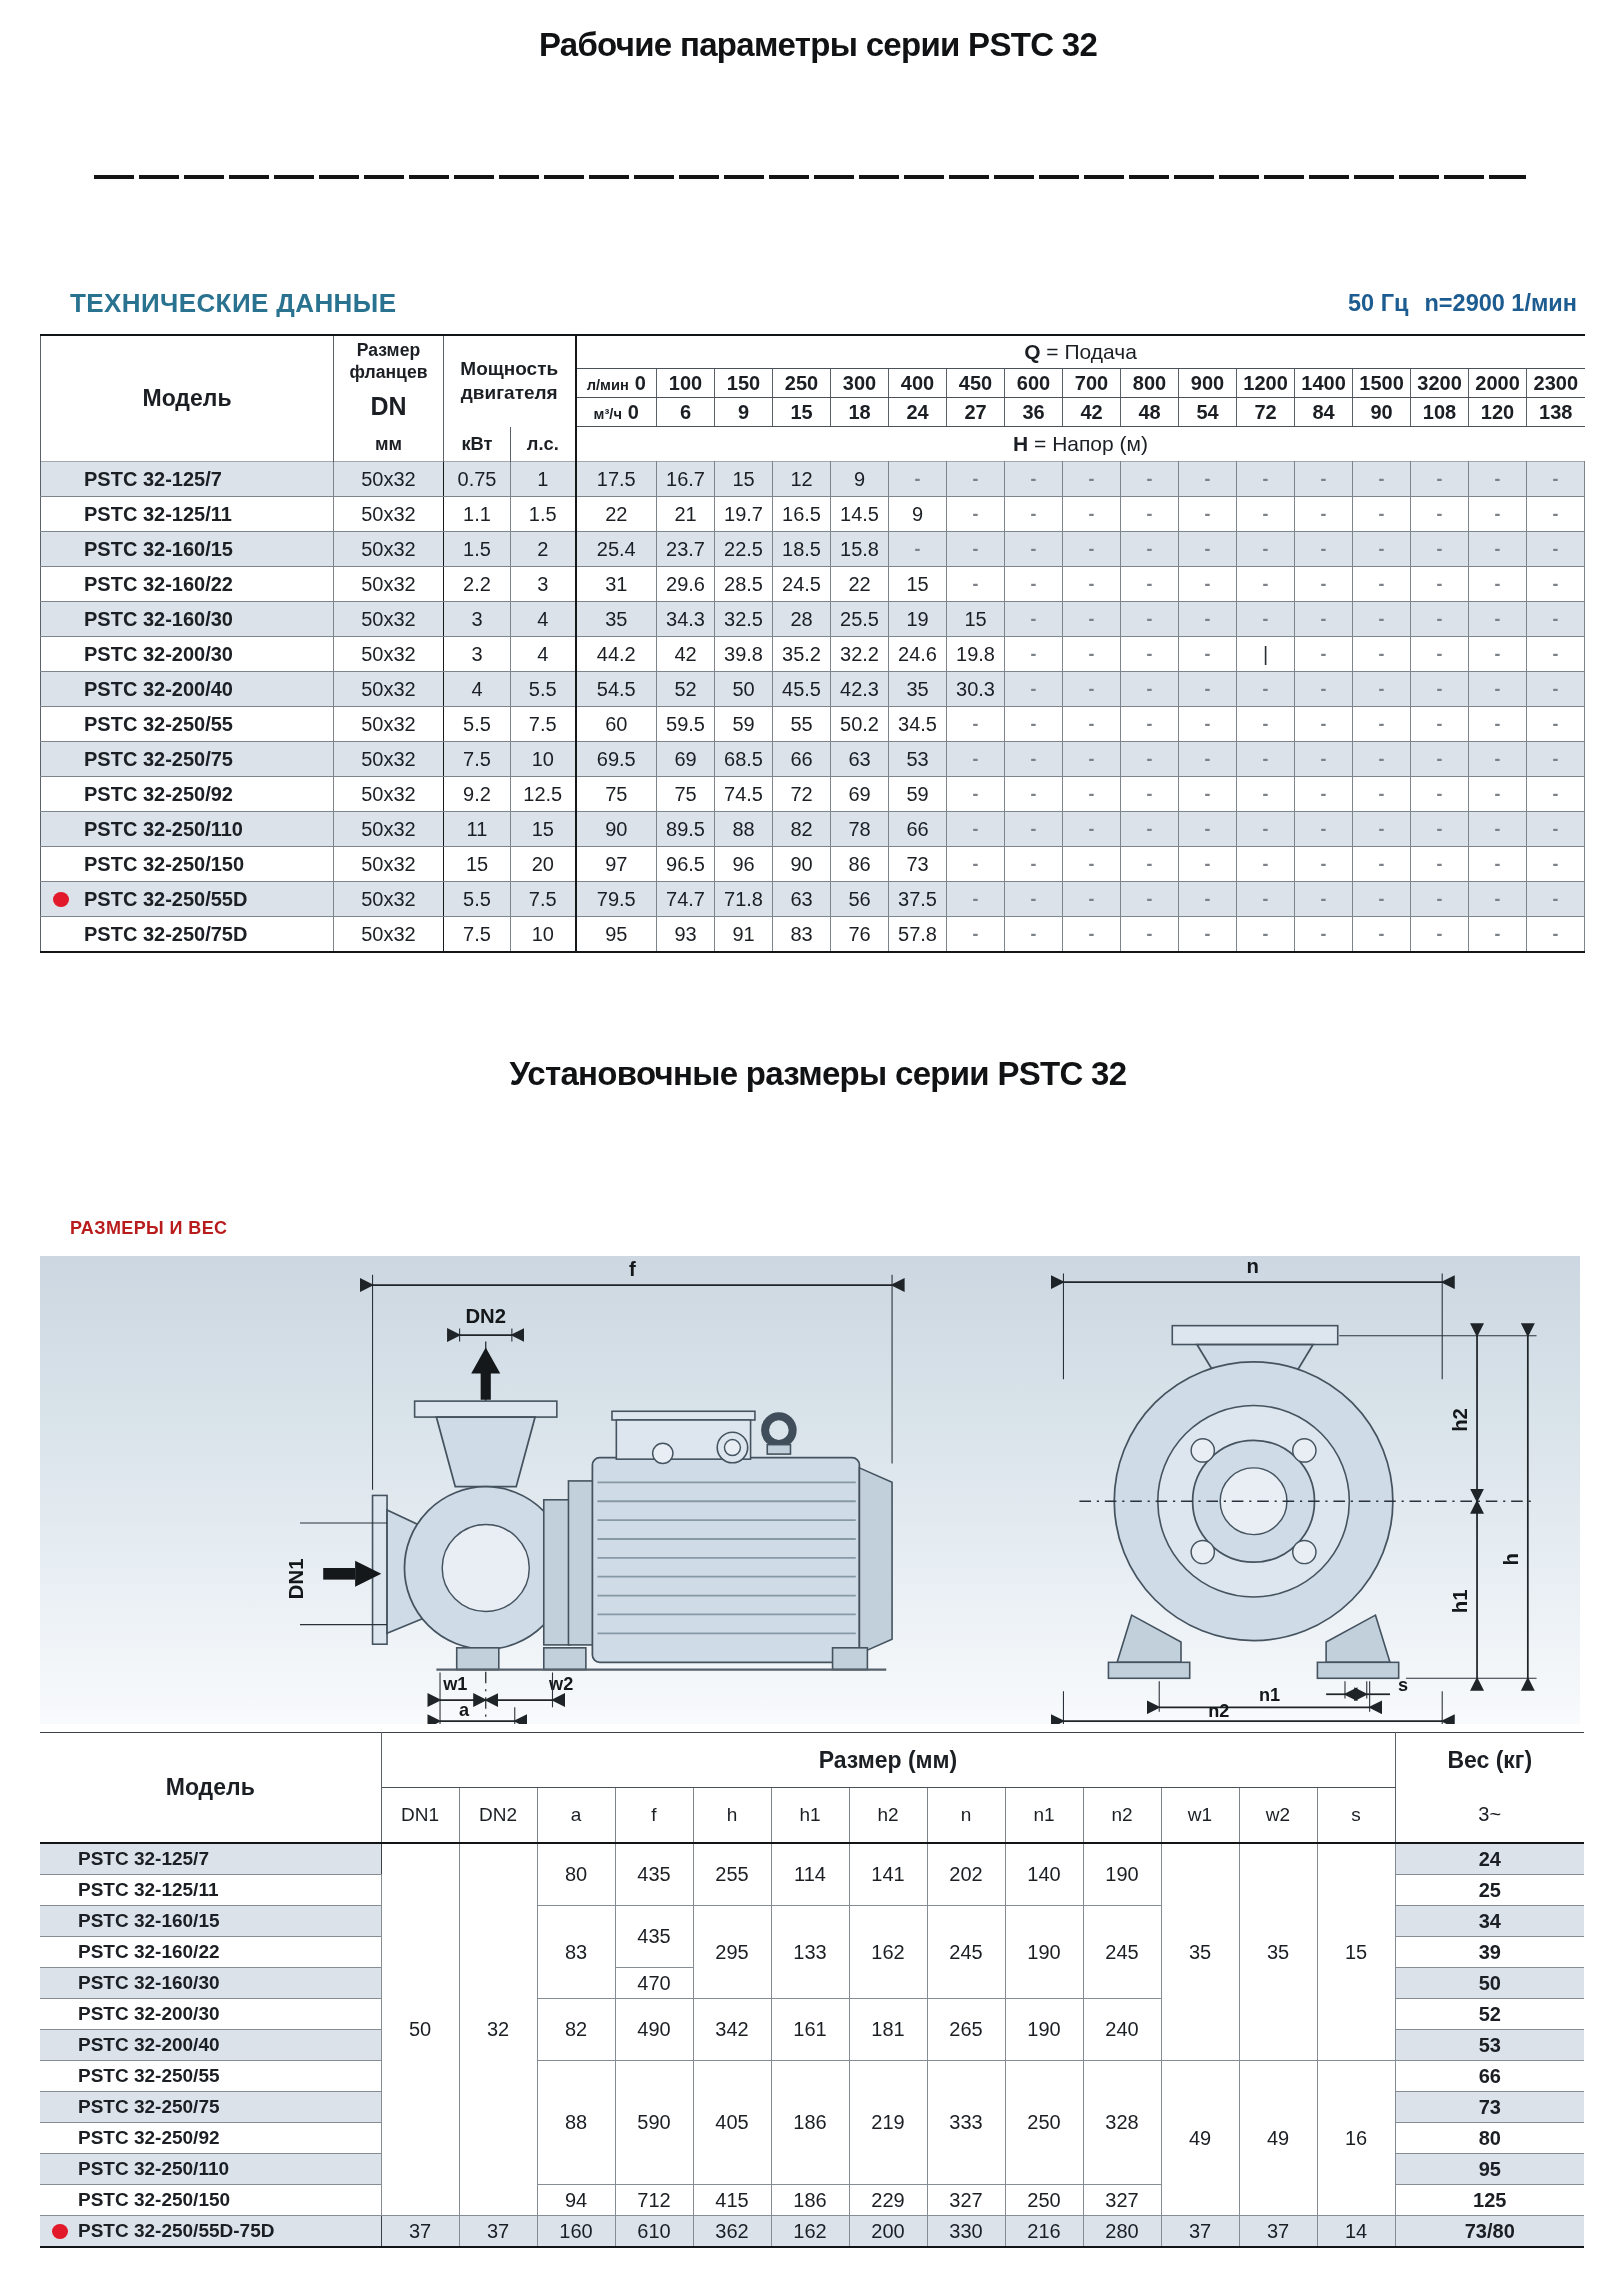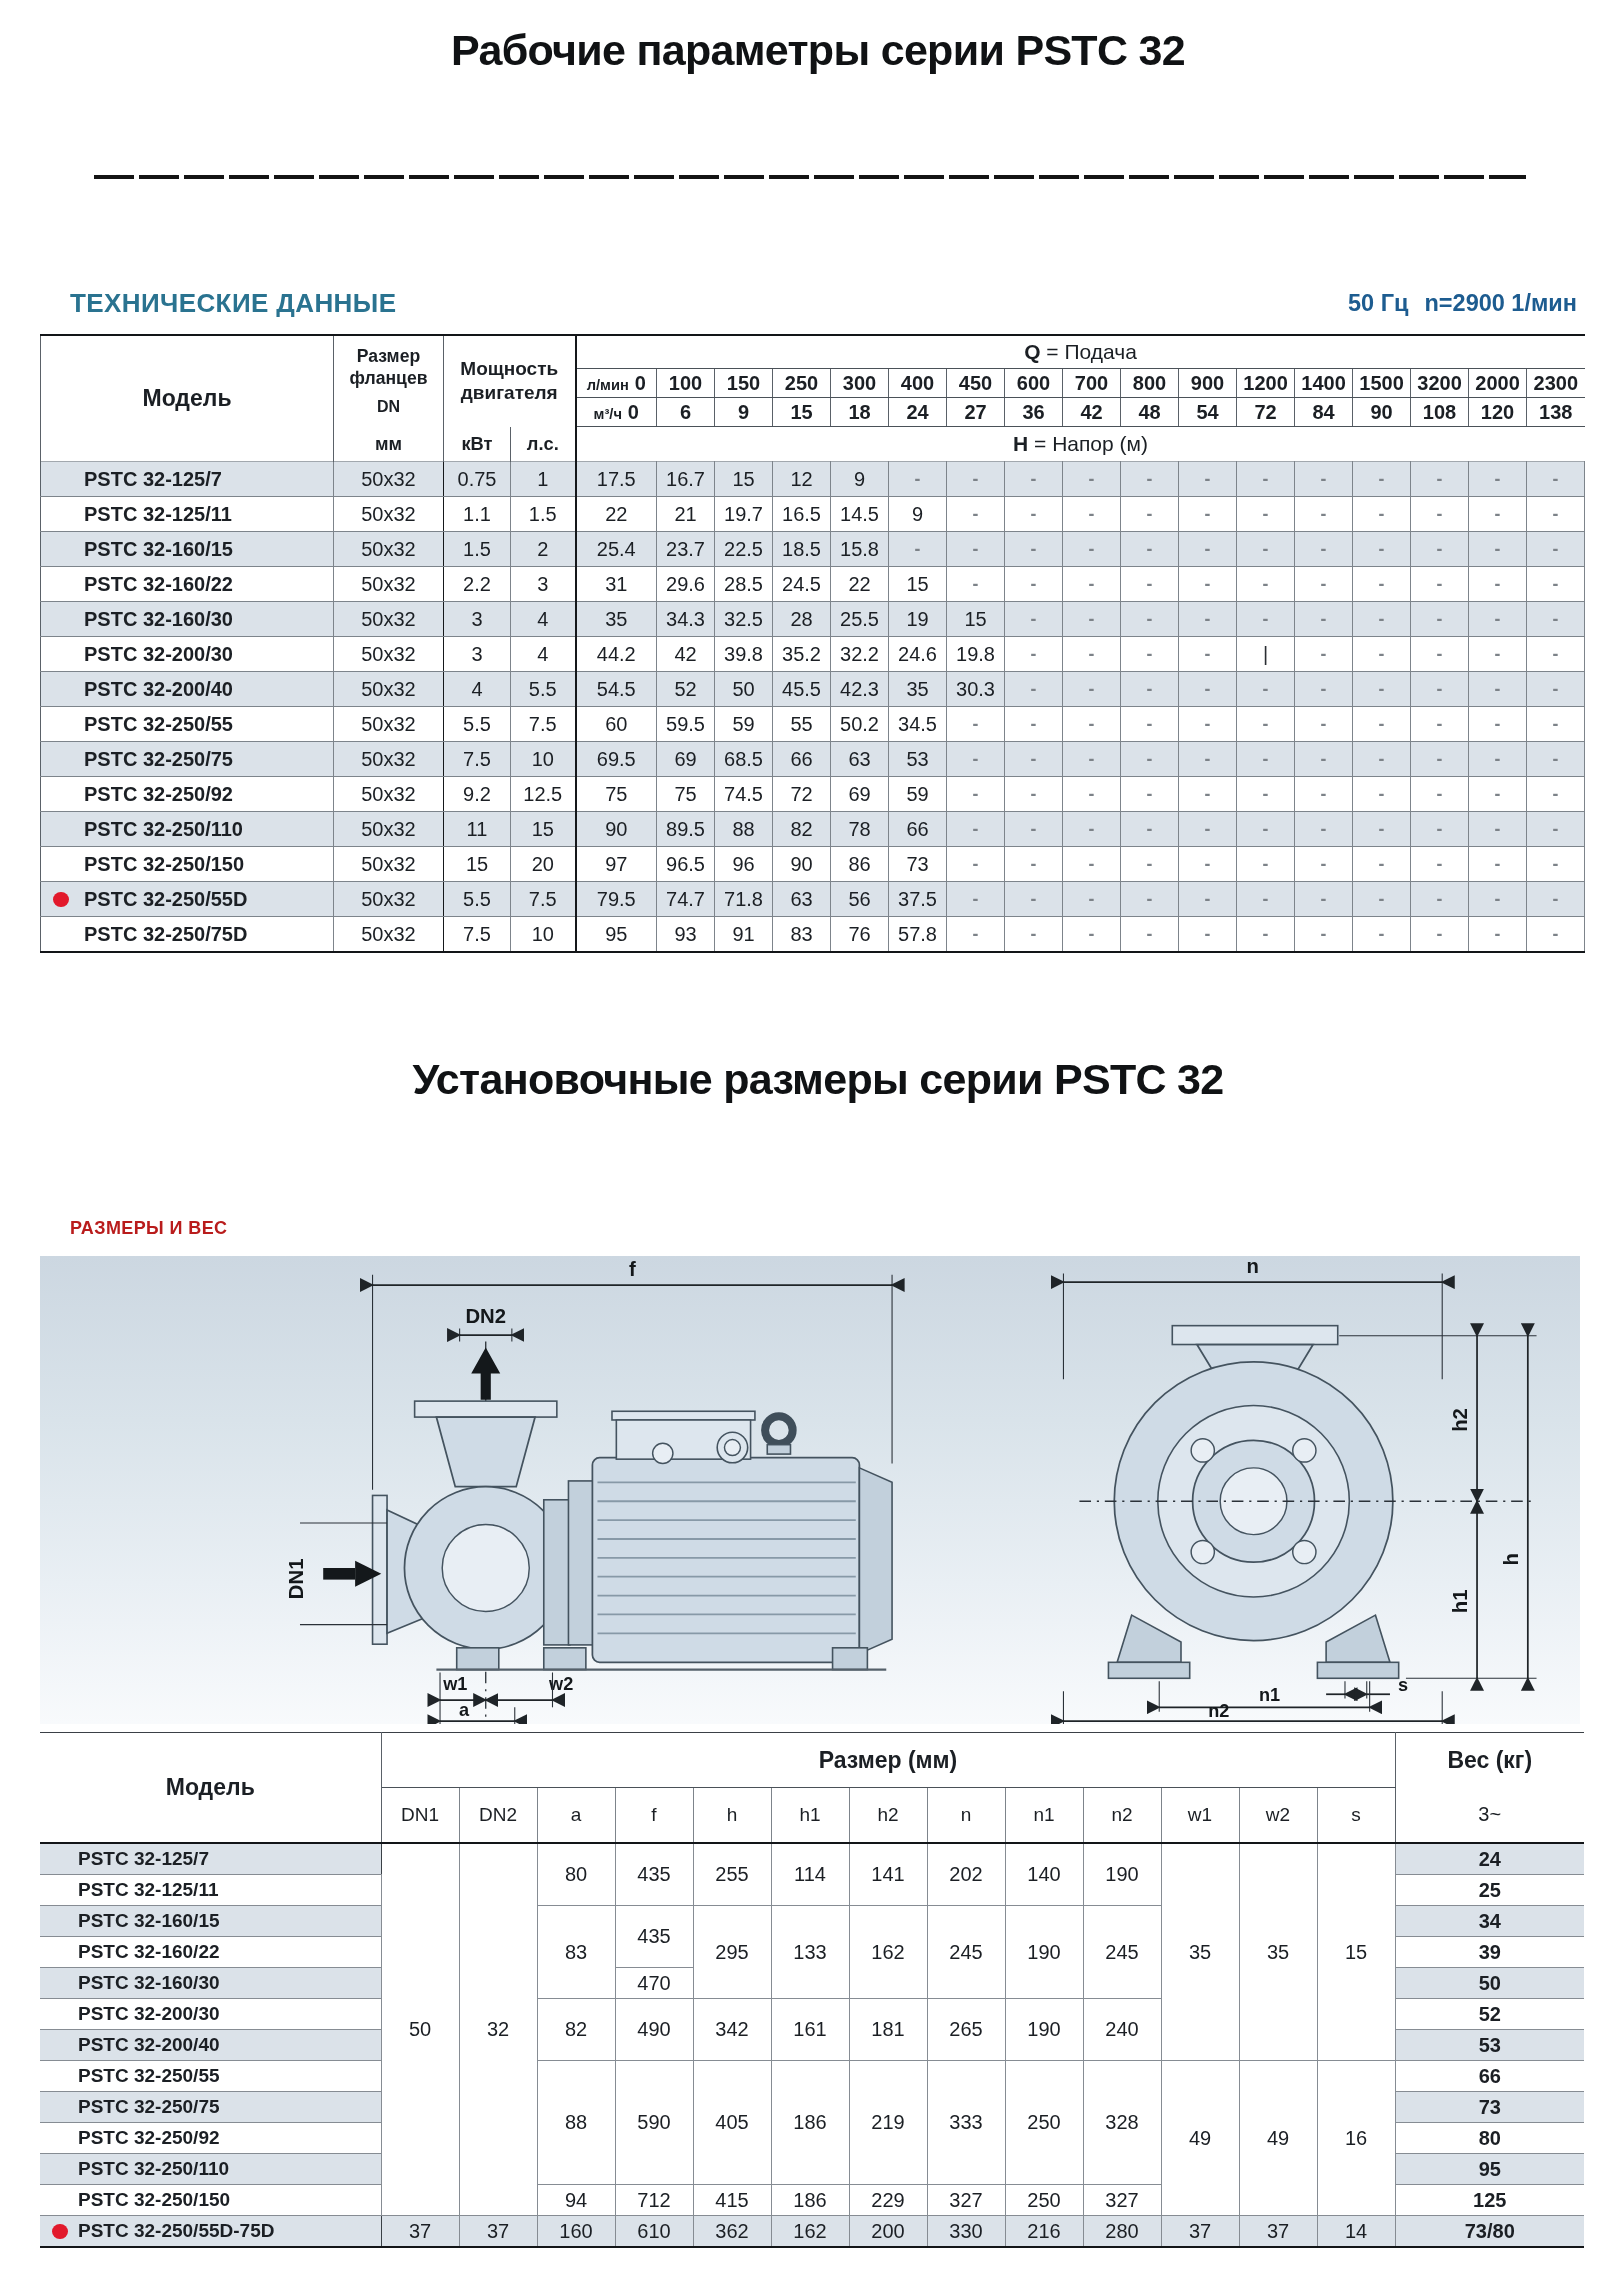--- a/index.html
+++ b/index.html
@@ -1,37 +1,37 @@
 <!DOCTYPE html>
 <html style="font-size:11.7px"><head>
 <meta charset="utf-8">
 <style>
   html,body{margin:0;padding:0;background:#888;}
   .page{position:relative;width:1620px;height:2284px;background:#ffffff;
         font-family:"Liberation Sans","DejaVu Sans",sans-serif;color:#1b1f24;overflow:hidden;}
-  .title{position:absolute;left:0;right:0;text-align:center;font-size:43px;font-weight:700;letter-spacing:-0.7px;color:#101214;padding-left:16px;}
+  .title{position:absolute;left:0;right:0;text-align:center;font-size:33px;font-weight:700;letter-spacing:-0.7px;color:#101214;padding-left:16px;}
   #title1{top:26.4px;}
   #title2{top:1055px;}
   .dashline{position:absolute;top:175px;left:94px;right:94px;height:4.4px;
             background:repeating-linear-gradient(90deg,#141414 0 40px,rgba(0,0,0,0) 40px 45px);}
   .secbar{position:absolute;left:70px;font-weight:700;}
   #sec1{top:288px;font-size:26px;color:#2a7390;letter-spacing:0.4px;}
   #sec1r{position:absolute;top:290px;right:43px;font-size:23.5px;font-weight:700;color:#1d5c90;}
   #sec1r .sp{margin-left:16px;}
   #sec2{top:1218px;font-size:18px;color:#b91c1c;letter-spacing:0.4px;}
 
   
   #t1wrap{position:absolute;top:334px;left:40px;width:1540px;}
   table{border-collapse:collapse;table-layout:fixed;width:100%;}
   #t1{border-top:2.9px solid #121518;border-bottom:2.9px solid #121518;}
   #t1 th,#t1 td{padding:0;text-align:center;vertical-align:middle;overflow:hidden;white-space:nowrap;}
   #t1 thead th{border-left:0.7px solid #5a6168;font-weight:700;}
   #t1 .hModel{font-size:23px;border-left:0.7px solid #5a6168;}
   #t1 .hFlange{font-size:17.6px;font-weight:600;line-height:1.25;}
-  #t1 .hFlange .dn{font-size:16px;font-weight:700;margin-top:7.3px;}
+  #t1 .hFlange .dn{font-size:25px;font-weight:700;margin-top:7.3px;}
   #t1 .hPower{font-size:19px;font-weight:600;line-height:1.3;border-right:2.2px solid #15181b;}
   #t1 .hQ{font-size:21px;font-weight:400;border-bottom:0.7px solid #4a5158;height:32px;border-left:none;}
   #t1 .hQ b{font-weight:700;}
   #t1 .flowcell{font-size:20px;height:28px;border-bottom:0.7px solid #4a5158;}
   #t1 .flowcell .unit{font-size:14.7px;font-weight:600;margin-right:5.9px;}
   #t1 .hMm,#t1 .hKw,#t1 .hLs{font-size:18.3px;font-weight:700;height:34px;}
   #t1 .hKw{border-left:0.7px solid #5a6168;}
   #t1 .hLs{border-right:2.2px solid #15181b;margin-left:15px;}
   #t1 .hH{font-size:21px;font-weight:400;border-left:none;height:34px;}
   #t1 .hH b{font-weight:700;}

